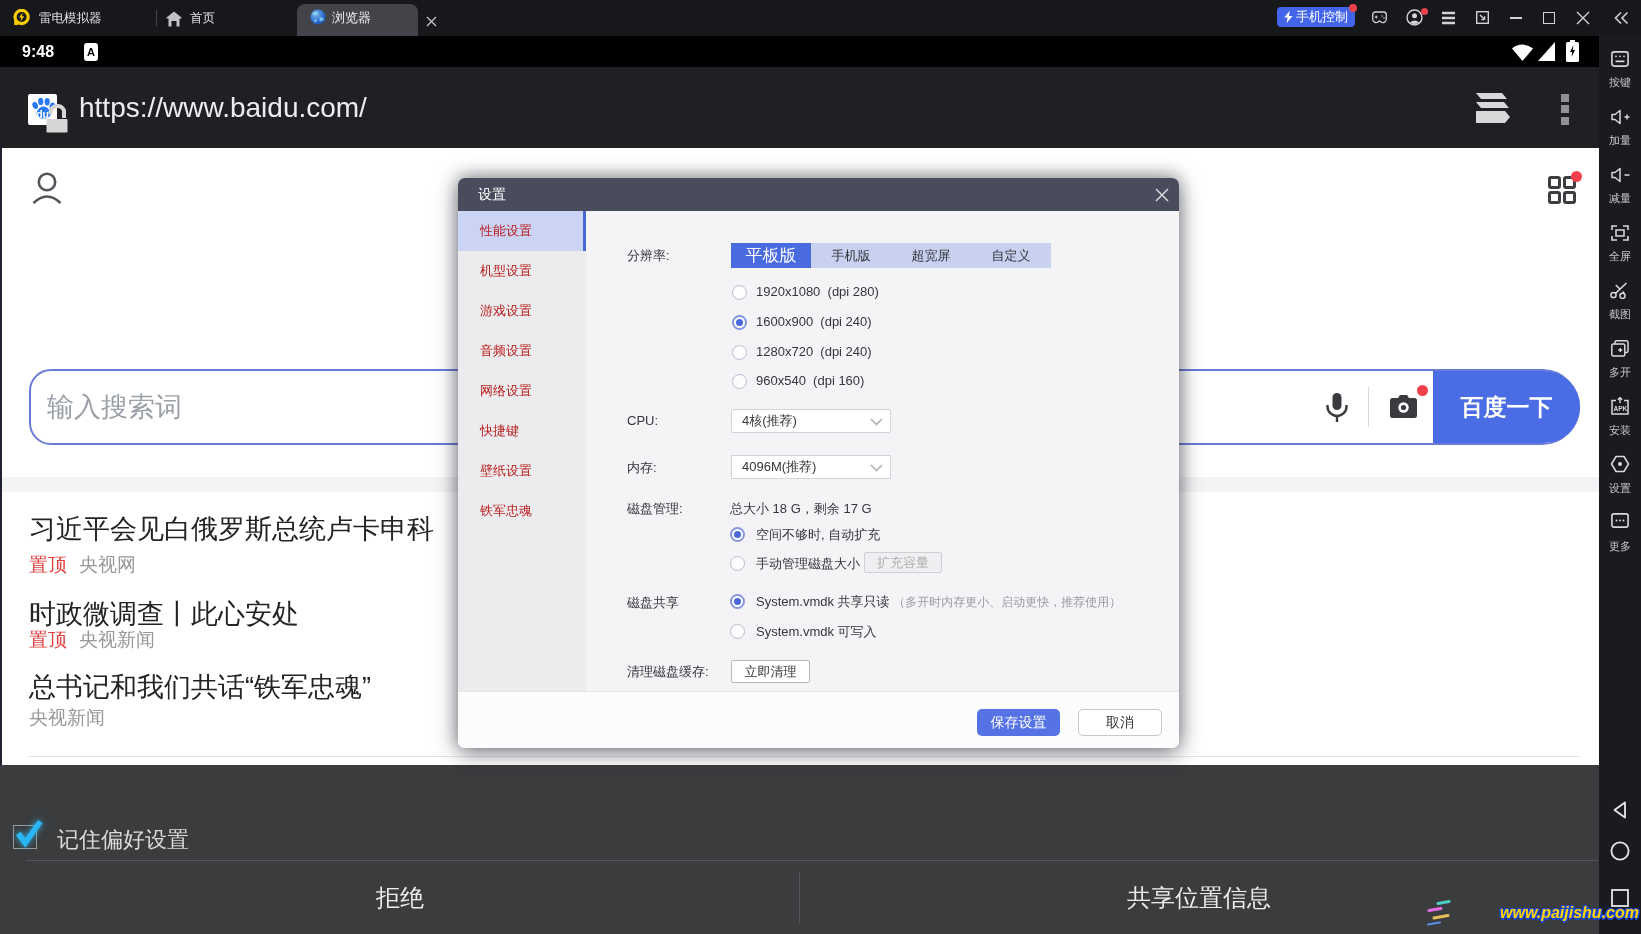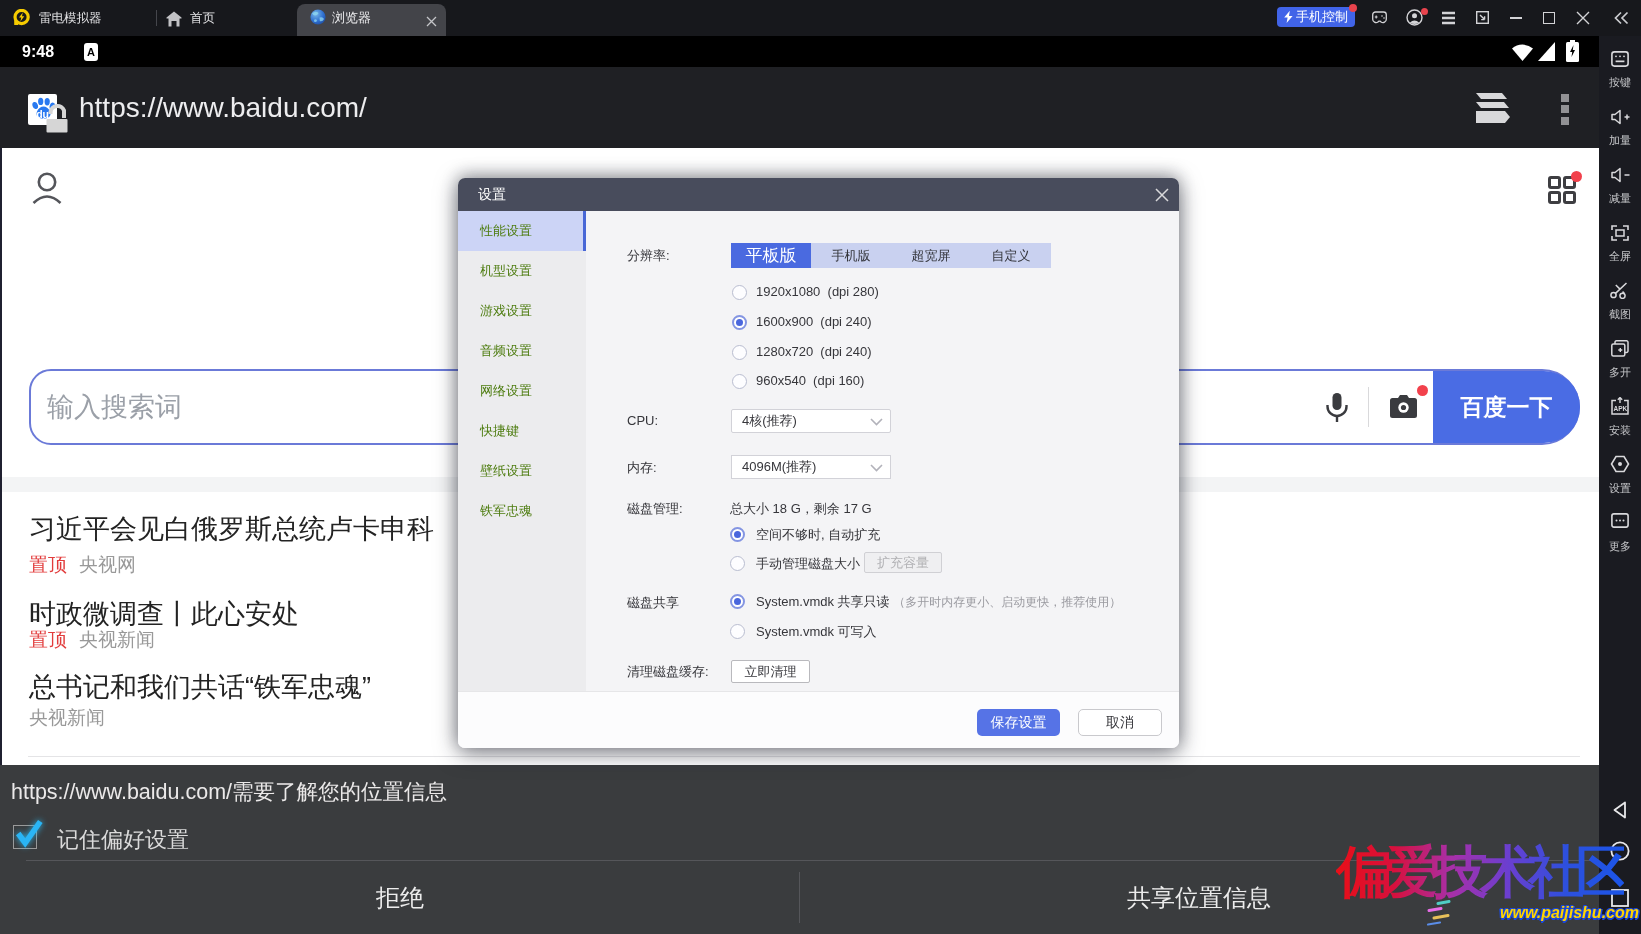--- a/index.html
+++ b/index.html
@@ -16,21 +16,21 @@
     <circle cx="9.6" cy="8" r="6.6" fill="none" stroke="#f6cb00" stroke-width="3.2"></circle>
     <path d="M10.8 3.6 L7 8.5 L9.3 8.5 L8.4 12.4 L12.3 7.3 L10 7.3 Z" fill="#f6cb00"></path>
   </svg>
   <div class="abs" style="left:39px;top:0;height:36px;line-height:36px;font-size:12.5px;color:#e3e3e5;">雷电模拟器</div>
   <div class="abs" style="left:156px;top:10px;width:1px;height:16px;background:#45464c;"></div>
   <svg class="abs" style="left:166px;top:11px" width="16" height="16" viewBox="0 0 16 16">
     <path d="M0.5 6.5 L8 0.5 L15.5 6.5 L15.5 7.5 L13.5 7.5 L13.5 15.5 L2.5 15.5 L2.5 7.5 L0.5 7.5 Z M5.5 15.5 L5.5 10 L10.5 10 L10.5 15.5 Z" fill="#c2c2c5" fill-rule="evenodd"></path>
   </svg>
   <div class="abs" style="left:190px;top:0;height:36px;line-height:36px;font-size:12.5px;color:#e3e3e5;">首页</div>
 
-  <div class="abs" style="left:297px;top:4px;width:149px;height:32px;background:#434449;border-radius:8px 8px 0 0;">
+  <div class="abs" style="left:297px;top:4px;width:121px;height:32px;background:#434449;border-radius:8px 8px 0 0;">
     <svg class="abs" style="left:13px;top:5px" width="16" height="16" viewBox="0 0 16 16">
       <defs>
           <radialGradient id="gl" cx="0.35" cy="0.3" r="0.9">
             <stop offset="0" stop-color="#7ab8e8"></stop>
             <stop offset="0.55" stop-color="#2e6fd0"></stop>
             <stop offset="1" stop-color="#1a3f8c"></stop>
           </radialGradient>
         </defs>
       <circle cx="8" cy="8" r="7.6" fill="url(#gl)"></circle>
       <path d="M2 4.5 Q4.5 2 7 3 Q9.5 4 7.5 5.5 Q5 7 3.5 6 Z M9.5 8.5 Q13 7.5 14 10 Q12.5 13 9.8 12 Z M4.5 10.5 Q7 9.8 7 12 Q5.5 13.8 3.8 12.3 Z" fill="#8fd8f0" opacity="0.75"></path>
@@ -156,21 +156,20 @@
   <div class="abs" style="left:77px;top:404px;font-size:19px;color:#999;">央视网</div>
   <div class="abs" style="left:27px;top:448px;font-size:27px;color:#232323;">时政微调查丨此心安处</div>
   <div class="abs" style="left:27px;top:479px;font-size:19px;color:#e23c3c;">置顶</div>
   <div class="abs" style="left:77px;top:479px;font-size:19px;color:#999;">央视新闻</div>
   <div class="abs" style="left:27px;top:521px;font-size:27px;color:#232323;">总书记和我们共话“铁军忠魂”</div>
   <div class="abs" style="left:27px;top:557px;font-size:19px;color:#999;">央视新闻</div>
   <div class="abs" style="left:26px;top:608px;width:1552px;height:1px;background:#e4e4e6;"></div>
 </div>
 
 <div class="abs" id="overlay" style="left:0;top:765px;width:1599px;height:169px;background:#3a3c3e;">
-  <div class="abs" style="left:11px;top:12px;font-size:21.5px;color:#ebe9e9;">https://www.baidu.com/需要了解您的位置信息</div>
   <div class="abs" style="left:13px;top:60px;width:24px;height:24px;border:1.5px solid #9a9a9a;background:#3a3c3e;"></div>
   <svg class="abs" style="left:12px;top:50px;overflow:visible" width="36" height="36" viewBox="0 0 36 36">
     <path d="M6.2 18.5 L13.2 28 L28.3 6.5" fill="none" stroke="#2ab5f5" stroke-width="5.6" style="filter:drop-shadow(0 0 3px rgba(42,190,245,0.9))"></path>
   </svg>
   <div class="abs" style="left:57px;top:60px;font-size:22px;color:#dadada;">记住偏好设置</div>
   <div class="abs" style="left:26px;top:95px;width:1572px;height:1px;background:#55565a;"></div>
   <div class="abs" style="left:0;top:108px;width:800px;height:50px;text-align:center;line-height:50px;font-size:24px;color:#ececec;">拒绝</div>
   <div class="abs" style="left:799px;top:107px;width:1px;height:51px;background:#55565a;"></div>
   <div class="abs" style="left:800px;top:108px;width:798px;height:50px;text-align:center;line-height:50px;font-size:24px;color:#ececec;">共享位置信息</div>
 </div>
@@ -263,21 +262,21 @@
   <div class="abs" style="left:0;top:33px;width:128px;height:40px;background:#ccd4f6;"></div>
   <div class="abs" style="left:125px;top:33px;width:3px;height:40px;background:#4867d6;"></div>
   <div class="abs dlg-item" style="left:22px;top:33px;">性能设置</div>
   <div class="abs dlg-item" style="left:22px;top:73px;">机型设置</div>
   <div class="abs dlg-item" style="left:22px;top:113px;">游戏设置</div>
   <div class="abs dlg-item" style="left:22px;top:153px;">音频设置</div>
   <div class="abs dlg-item" style="left:22px;top:193px;">网络设置</div>
   <div class="abs dlg-item" style="left:22px;top:233px;">快捷键</div>
   <div class="abs dlg-item" style="left:22px;top:273px;">壁纸设置</div>
   <div class="abs dlg-item" style="left:22px;top:313px;">铁军忠魂</div>
-  <style>.dlg-item{height:52px;line-height:40px;font-size:13px;color:#4d7c0f;}
+  <style>.dlg-item{height:52px;line-height:40px;font-size:13px;color:#b91c1c;}
     .dlg-label{font-size:13px;color:#36363b;white-space:nowrap;}
     .radio{width:15px;height:15px;border-radius:50%;border:1.5px solid #b9bdd0;background:#fdfdff;}
     .radio.sel{border:2px solid #8495e2;background:#fff;}
     .radio.sel::after{content:"";position:absolute;left:2px;top:2px;width:7px;height:7px;border-radius:50%;background:#4a67dd;}
   </style>
 
   <div class="abs dlg-label" style="left:169px;top:69px;">分辨率:</div>
   <div class="abs" style="left:273px;top:65px;width:320px;height:25px;background:#c9d1f0;">
     <div class="abs" style="left:0;top:0;width:80px;height:25px;background:#4a6ae0;color:#fff;font-size:17px;text-align:center;line-height:25px;">平板版</div>
     <div class="abs" style="left:80px;top:0;width:80px;height:25px;color:#33343a;font-size:13px;text-align:center;line-height:25px;">手机版</div>
@@ -324,21 +323,20 @@
 
   <div class="abs dlg-label" style="left:169px;top:485px;">清理磁盘缓存:</div>
   <div class="abs" style="left:273px;top:482px;width:79px;height:23px;background:#fff;border:1px solid #b9b9bd;border-radius:2px;color:#36363b;font-size:13px;text-align:center;line-height:21px;">立即清理</div>
 
   <div class="abs" style="left:0;top:513px;width:721px;height:57px;background:#fcfcfd;border-top:1px solid #e6e6e8;"></div>
   <div class="abs" style="left:519px;top:531px;width:83px;height:27px;background:#5673e6;border-radius:5px;color:#fff;font-size:14px;text-align:center;line-height:27px;">保存设置</div>
   <div class="abs" style="left:620px;top:531px;width:84px;height:27px;background:#fff;border:1px solid #c9c9cd;border-radius:5px;color:#36363b;font-size:14px;text-align:center;line-height:25px;">取消</div>
 </div>
 
 <div class="abs" id="wm" style="left:1330px;top:840px;width:311px;height:94px;z-index:50;">
-  <div class="abs" style="left:6px;top:-5px;font-size:56px;font-weight:bold;letter-spacing:-8px;background:linear-gradient(90deg,#e80f18,#d8103c,#a82fa8,#6a3fd0,#2d50dd,#1b55e8);-webkit-background-clip:text;background-clip:text;color:transparent;">偏爱技术社区</div>
   <div class="abs" style="left:170px;top:64px;font-size:16px;font-weight:bold;font-style:italic;color:#ffd400;text-shadow:-1.5px 0 #1b48dd,1.5px 0 #1b48dd,0 -1.5px #1b48dd,0 1.5px #1b48dd,1px 1px #1b48dd,-1px -1px #1b48dd;white-space:nowrap;">www.paijishu.com</div>
   <svg class="abs" style="left:96px;top:60px" width="26" height="28" viewBox="0 0 26 28">
     <path d="M12 3.5 L23 1.5" stroke="#4ecdc4" stroke-width="3" stroke-linecap="round"></path>
     <path d="M3 10.5 L15 8.5" stroke="#e86de8" stroke-width="3" stroke-linecap="round"></path>
     <path d="M8 18 L22 15.5" stroke="#e8c05a" stroke-width="3" stroke-linecap="round"></path>
     <path d="M2 24.5 L14 22.5" stroke="#5a8de8" stroke-width="2.2" stroke-linecap="round"></path>
   </svg>
 </div>
 
 </body></html>

